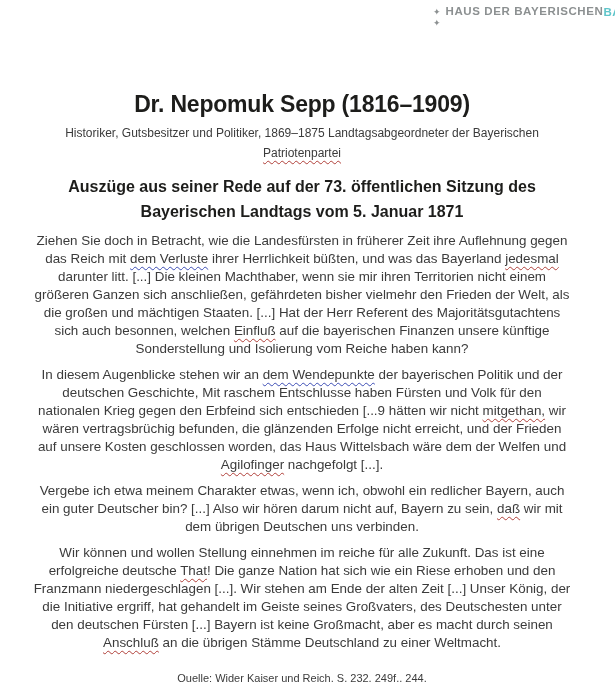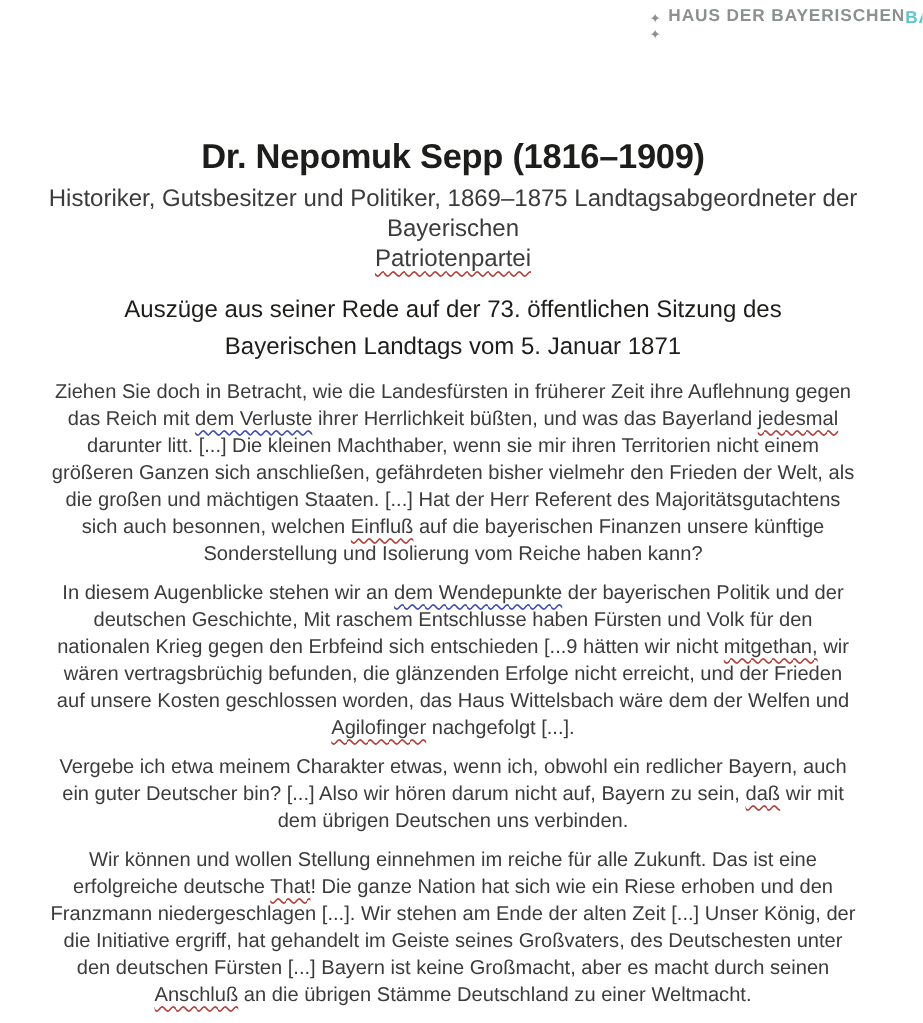--- a/index.html
+++ b/index.html
@@ -60,29 +60,29 @@
   h1.title {
     margin: 0;
     font-size: 23px;
     line-height: 28px;
     font-weight: 700;
     color: var(--heading, #1d1d1b);
     letter-spacing: -0.2px;
   }
   p.subtitle {
     margin: 5px 0 0 0;
-    font-size: 16px;
+    font-size: 12px;
     line-height: 20px;
     color: var(--text, #3b3b3b);
   }
   h2.section-heading {
     margin: 11px 0 0 0;
     font-size: 16px;
     line-height: 25px;
-    font-weight: 400;
+    font-weight: 700;
     color: var(--heading, #1d1d1b);
   }
   p.body-paragraph {
     margin: 8px 0 0 0;
     font-size: 13.4px;
     line-height: 18px;
     color: var(--text, #3b3b3b);
   }
   p.source {
     margin: 20px 0 0 0;

